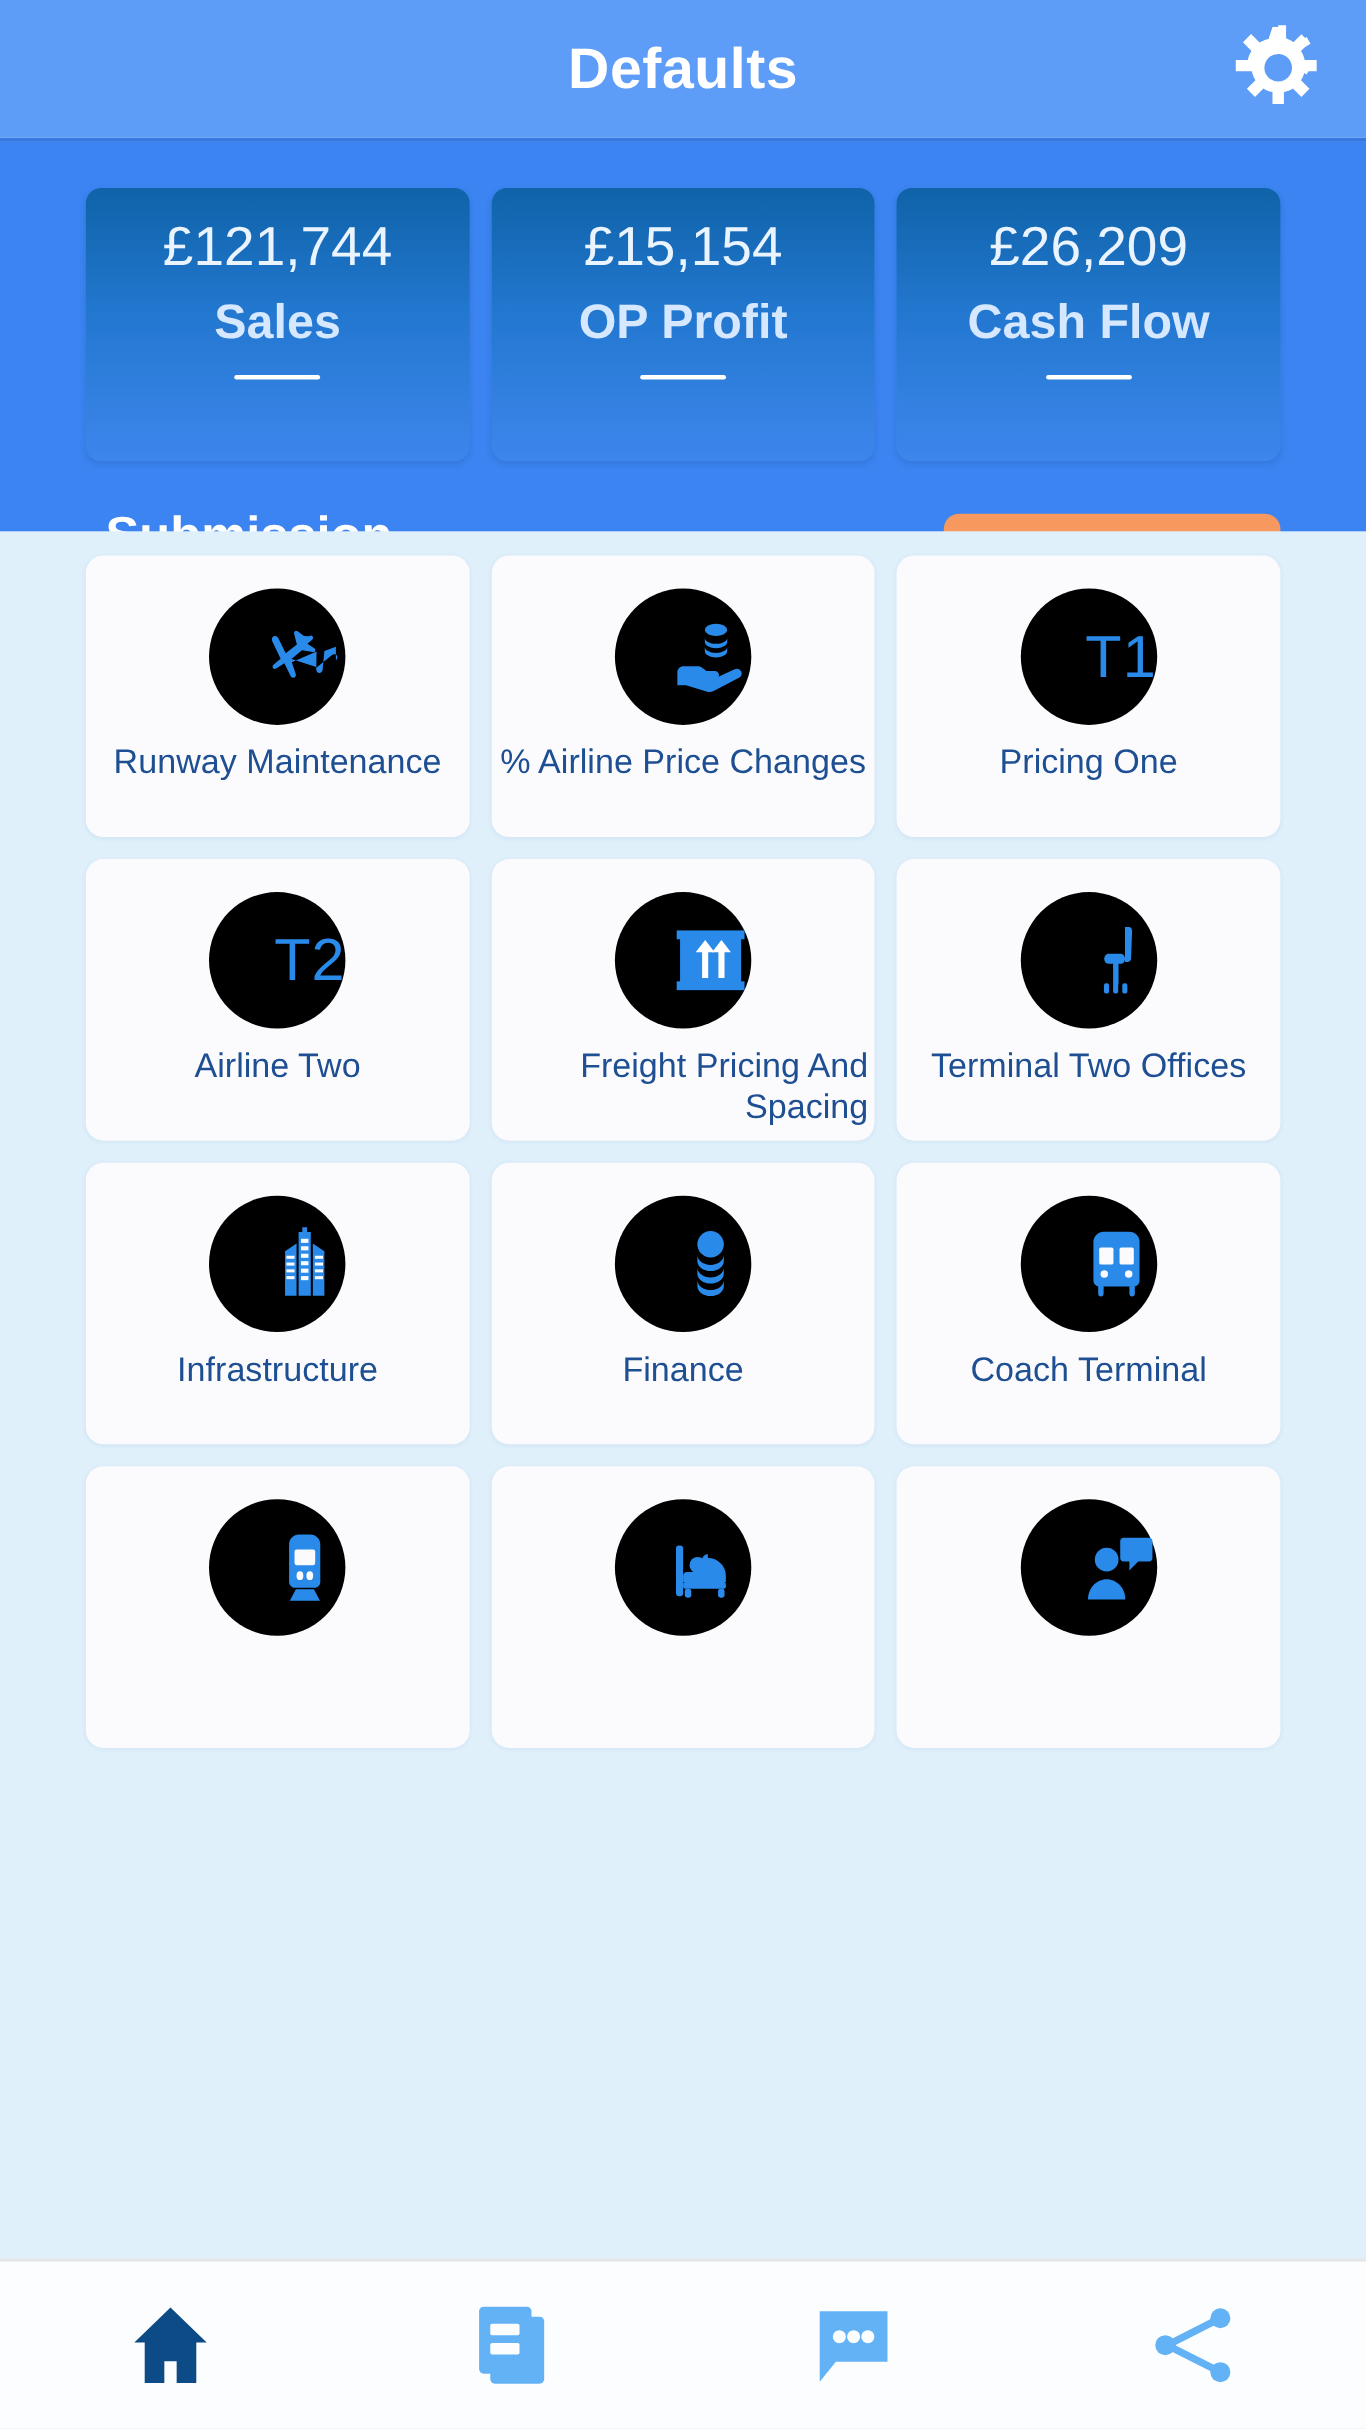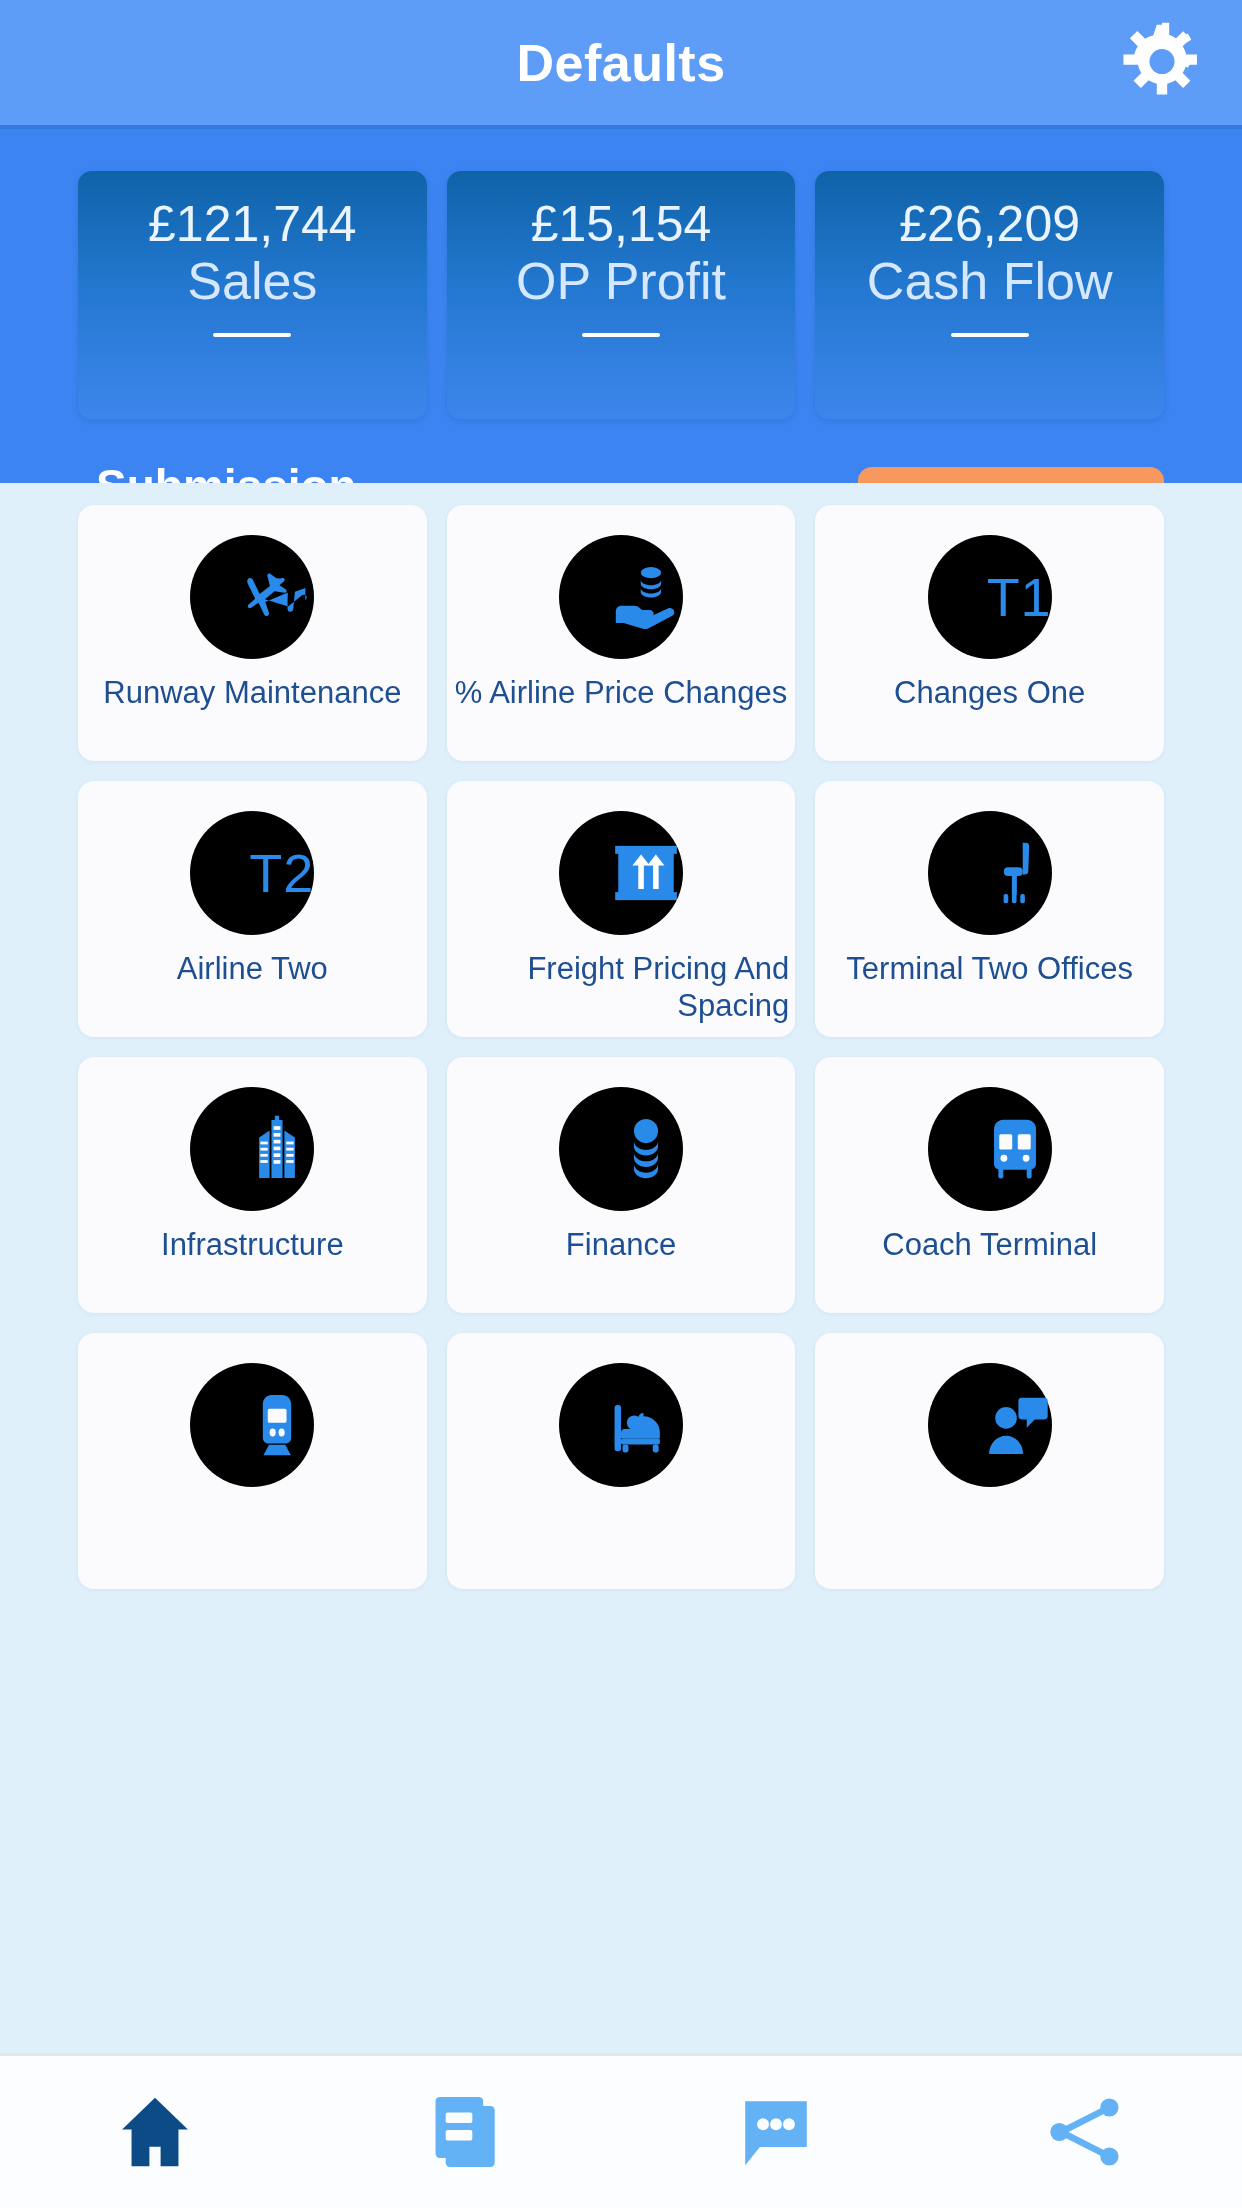--- a/index.html
+++ b/index.html
@@ -50,22 +50,22 @@
     background:linear-gradient(180deg,#0f63a8 0%,#2277cf 45%,#3d86ec 100%);
     display:flex; flex-direction:column; align-items:center;
     padding-top:28px;
     box-shadow:0 2px 6px rgba(0,0,0,0.10);
   }
   .stat-value {
     font-size:50px; color:#eaf4ff; font-weight:normal; line-height:1;
     white-space:nowrap;
   }
   .stat-label {
-    margin-top:6px;
-    font-size:52px; color:#d6e8ff; font-weight:normal; line-height:1;
+    margin-top:22px;
+    font-size:44px; color:#d6e8ff; font-weight:bold; line-height:1;
     white-space:nowrap;
   }
   .stat-underline {
     margin-top:26px;
     width:78px; height:4px; background:#ffffff; border-radius:2px;
   }
 
   
   .sub-row {
     display:flex; align-items:center; justify-content:space-between;
@@ -222,21 +222,21 @@
             <path d="M2.2 16.6c0-1 .8-1.8 1.8-1.8h4.3c.4 0 .7.1 1 .3l1.5 1.1h2.4c.7 0 1.3.6 1.3 1.3 0 .2-.1.3-.2.4l4.8-2.2c.8-.4 1.7 0 2 .8.2.6 0 1.3-.6 1.6l-7.6 4c-.6.3-1.3.4-1.9.2l-6-1.8c-.2-.1-.4-.1-.6-.1H2.2z"></path>
           </svg>
         </div>
         <div class="tile-label">% Airline Price Changes</div>
       </div>
 
       <div class="tile">
         <div class="tile-iconwrap">
           <span class="tile-badge">T1</span>
         </div>
-        <div class="tile-label">Changes One</div>
+        <div class="tile-label">Pricing One</div>
       </div>
 
       <div class="tile">
         <div class="tile-iconwrap">
           <span class="tile-badge">T2</span>
         </div>
         <div class="tile-label">Airline Two</div>
       </div>
 
       <div class="tile">

